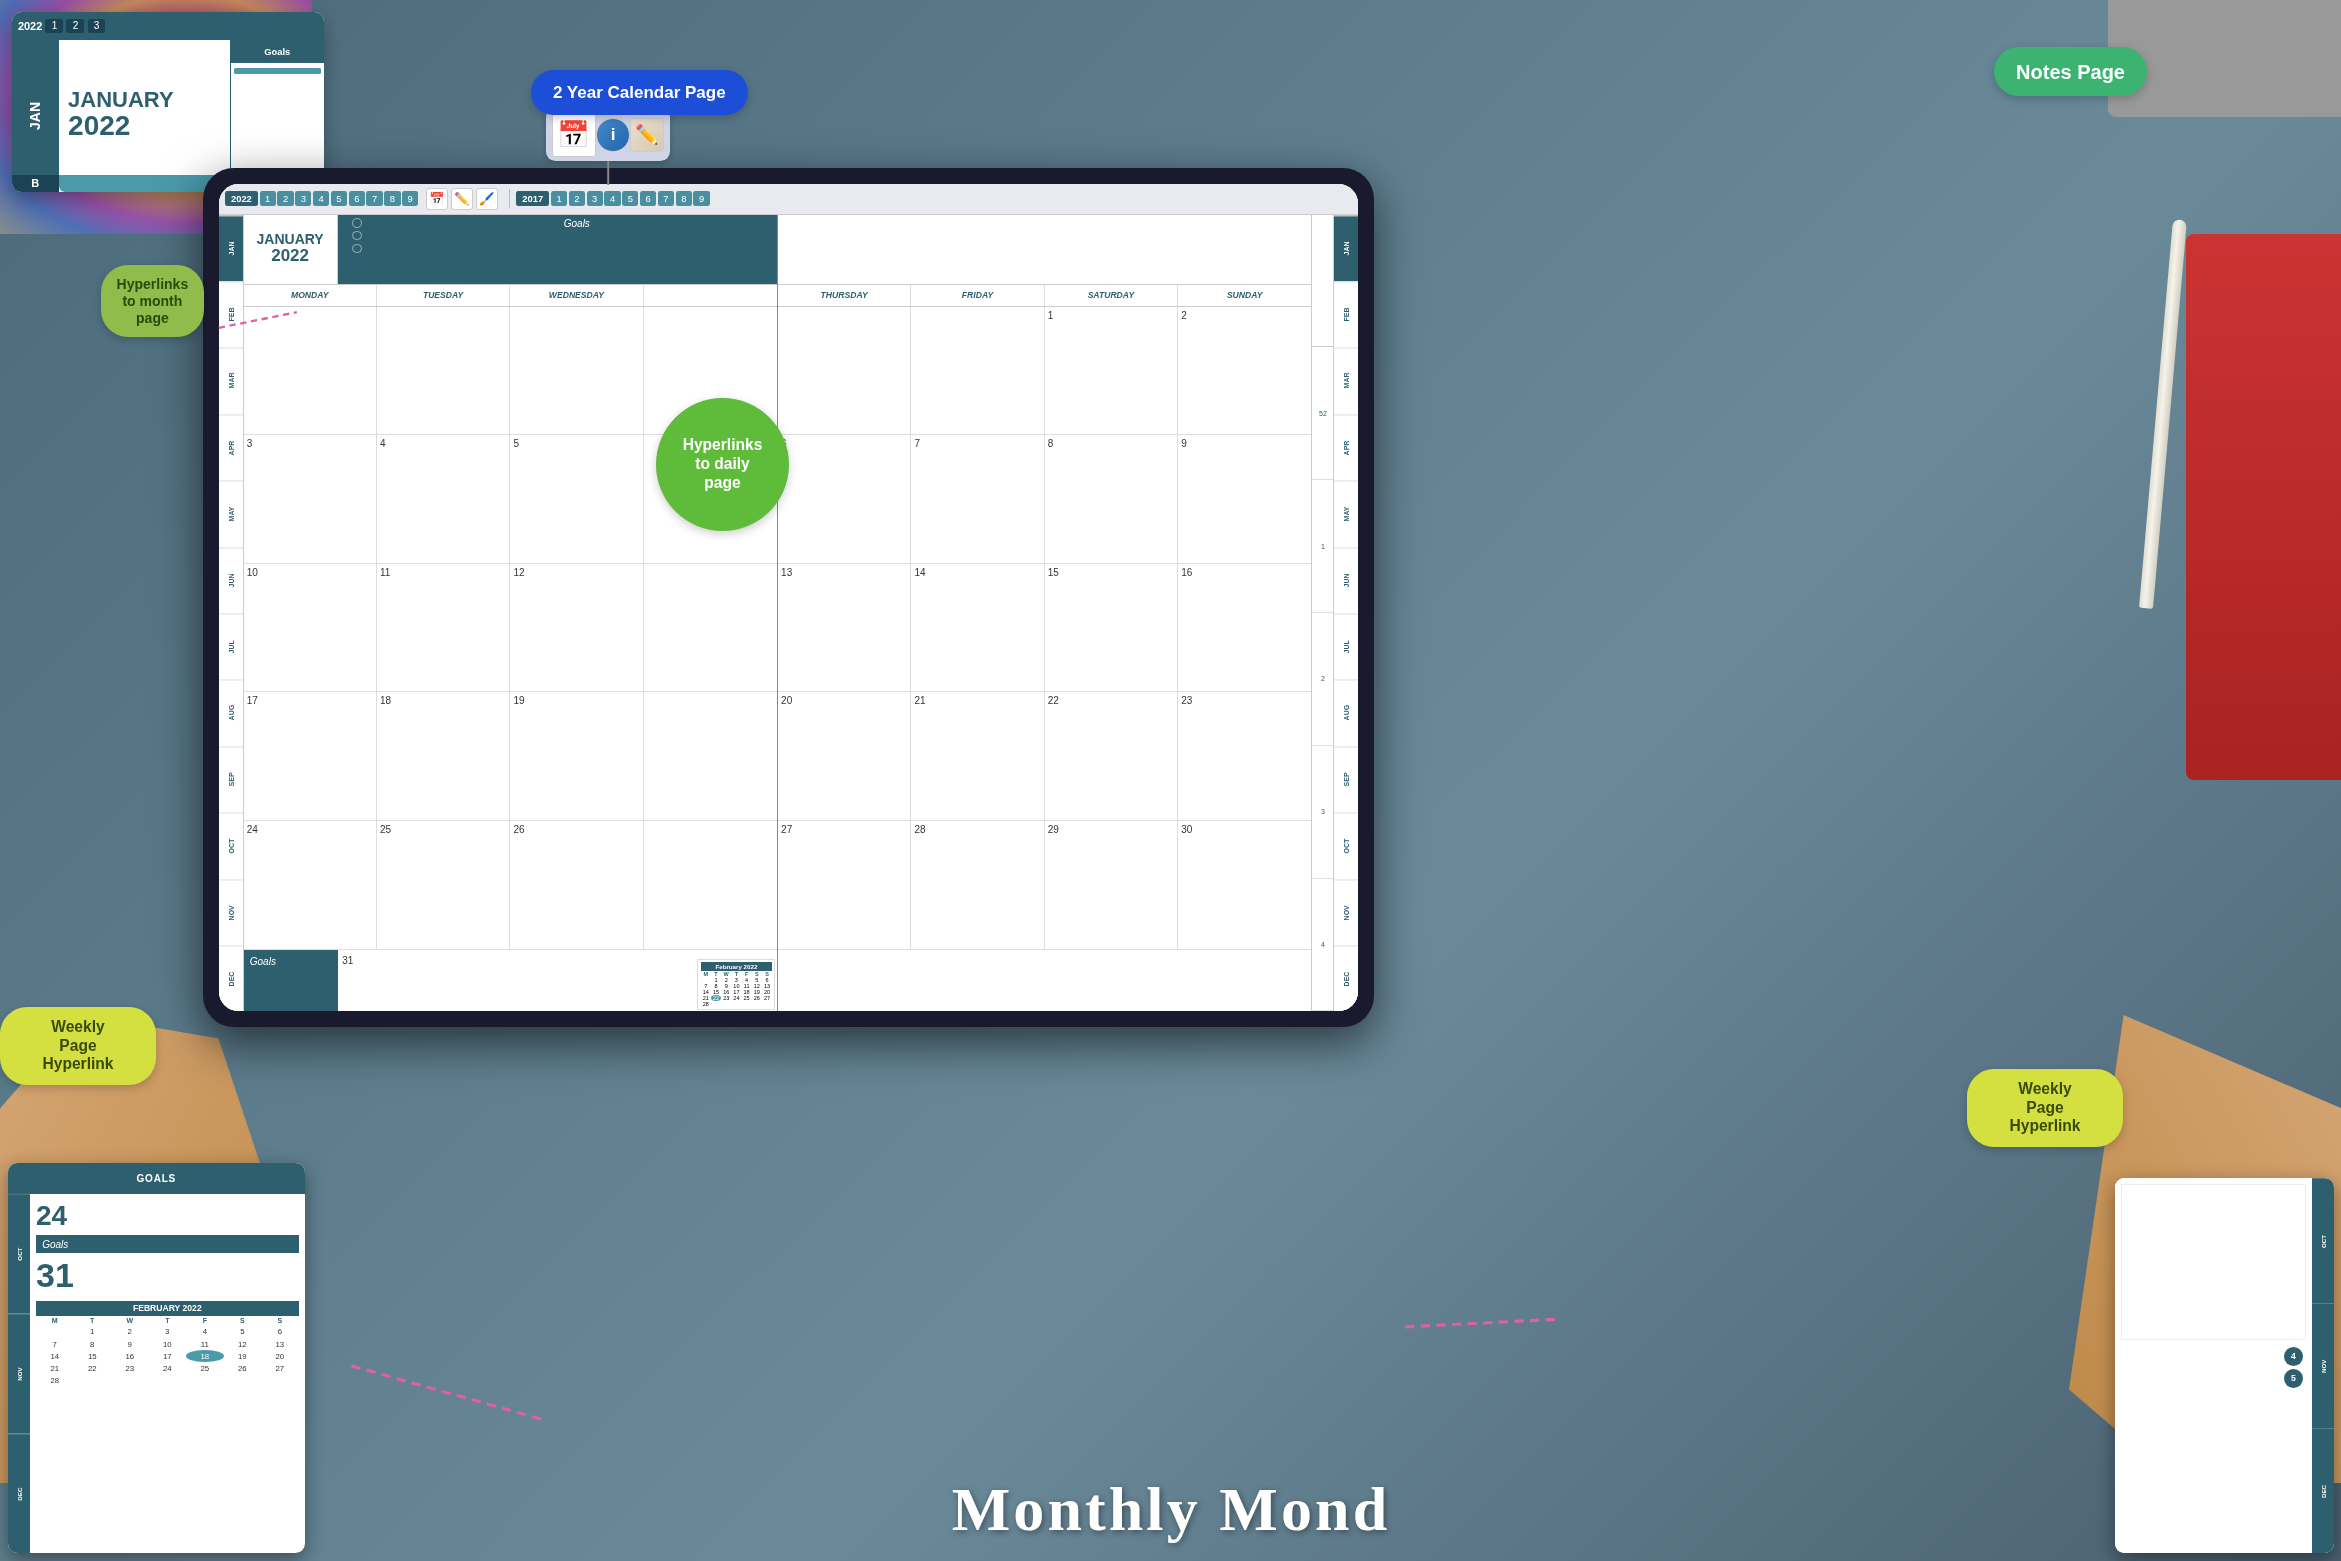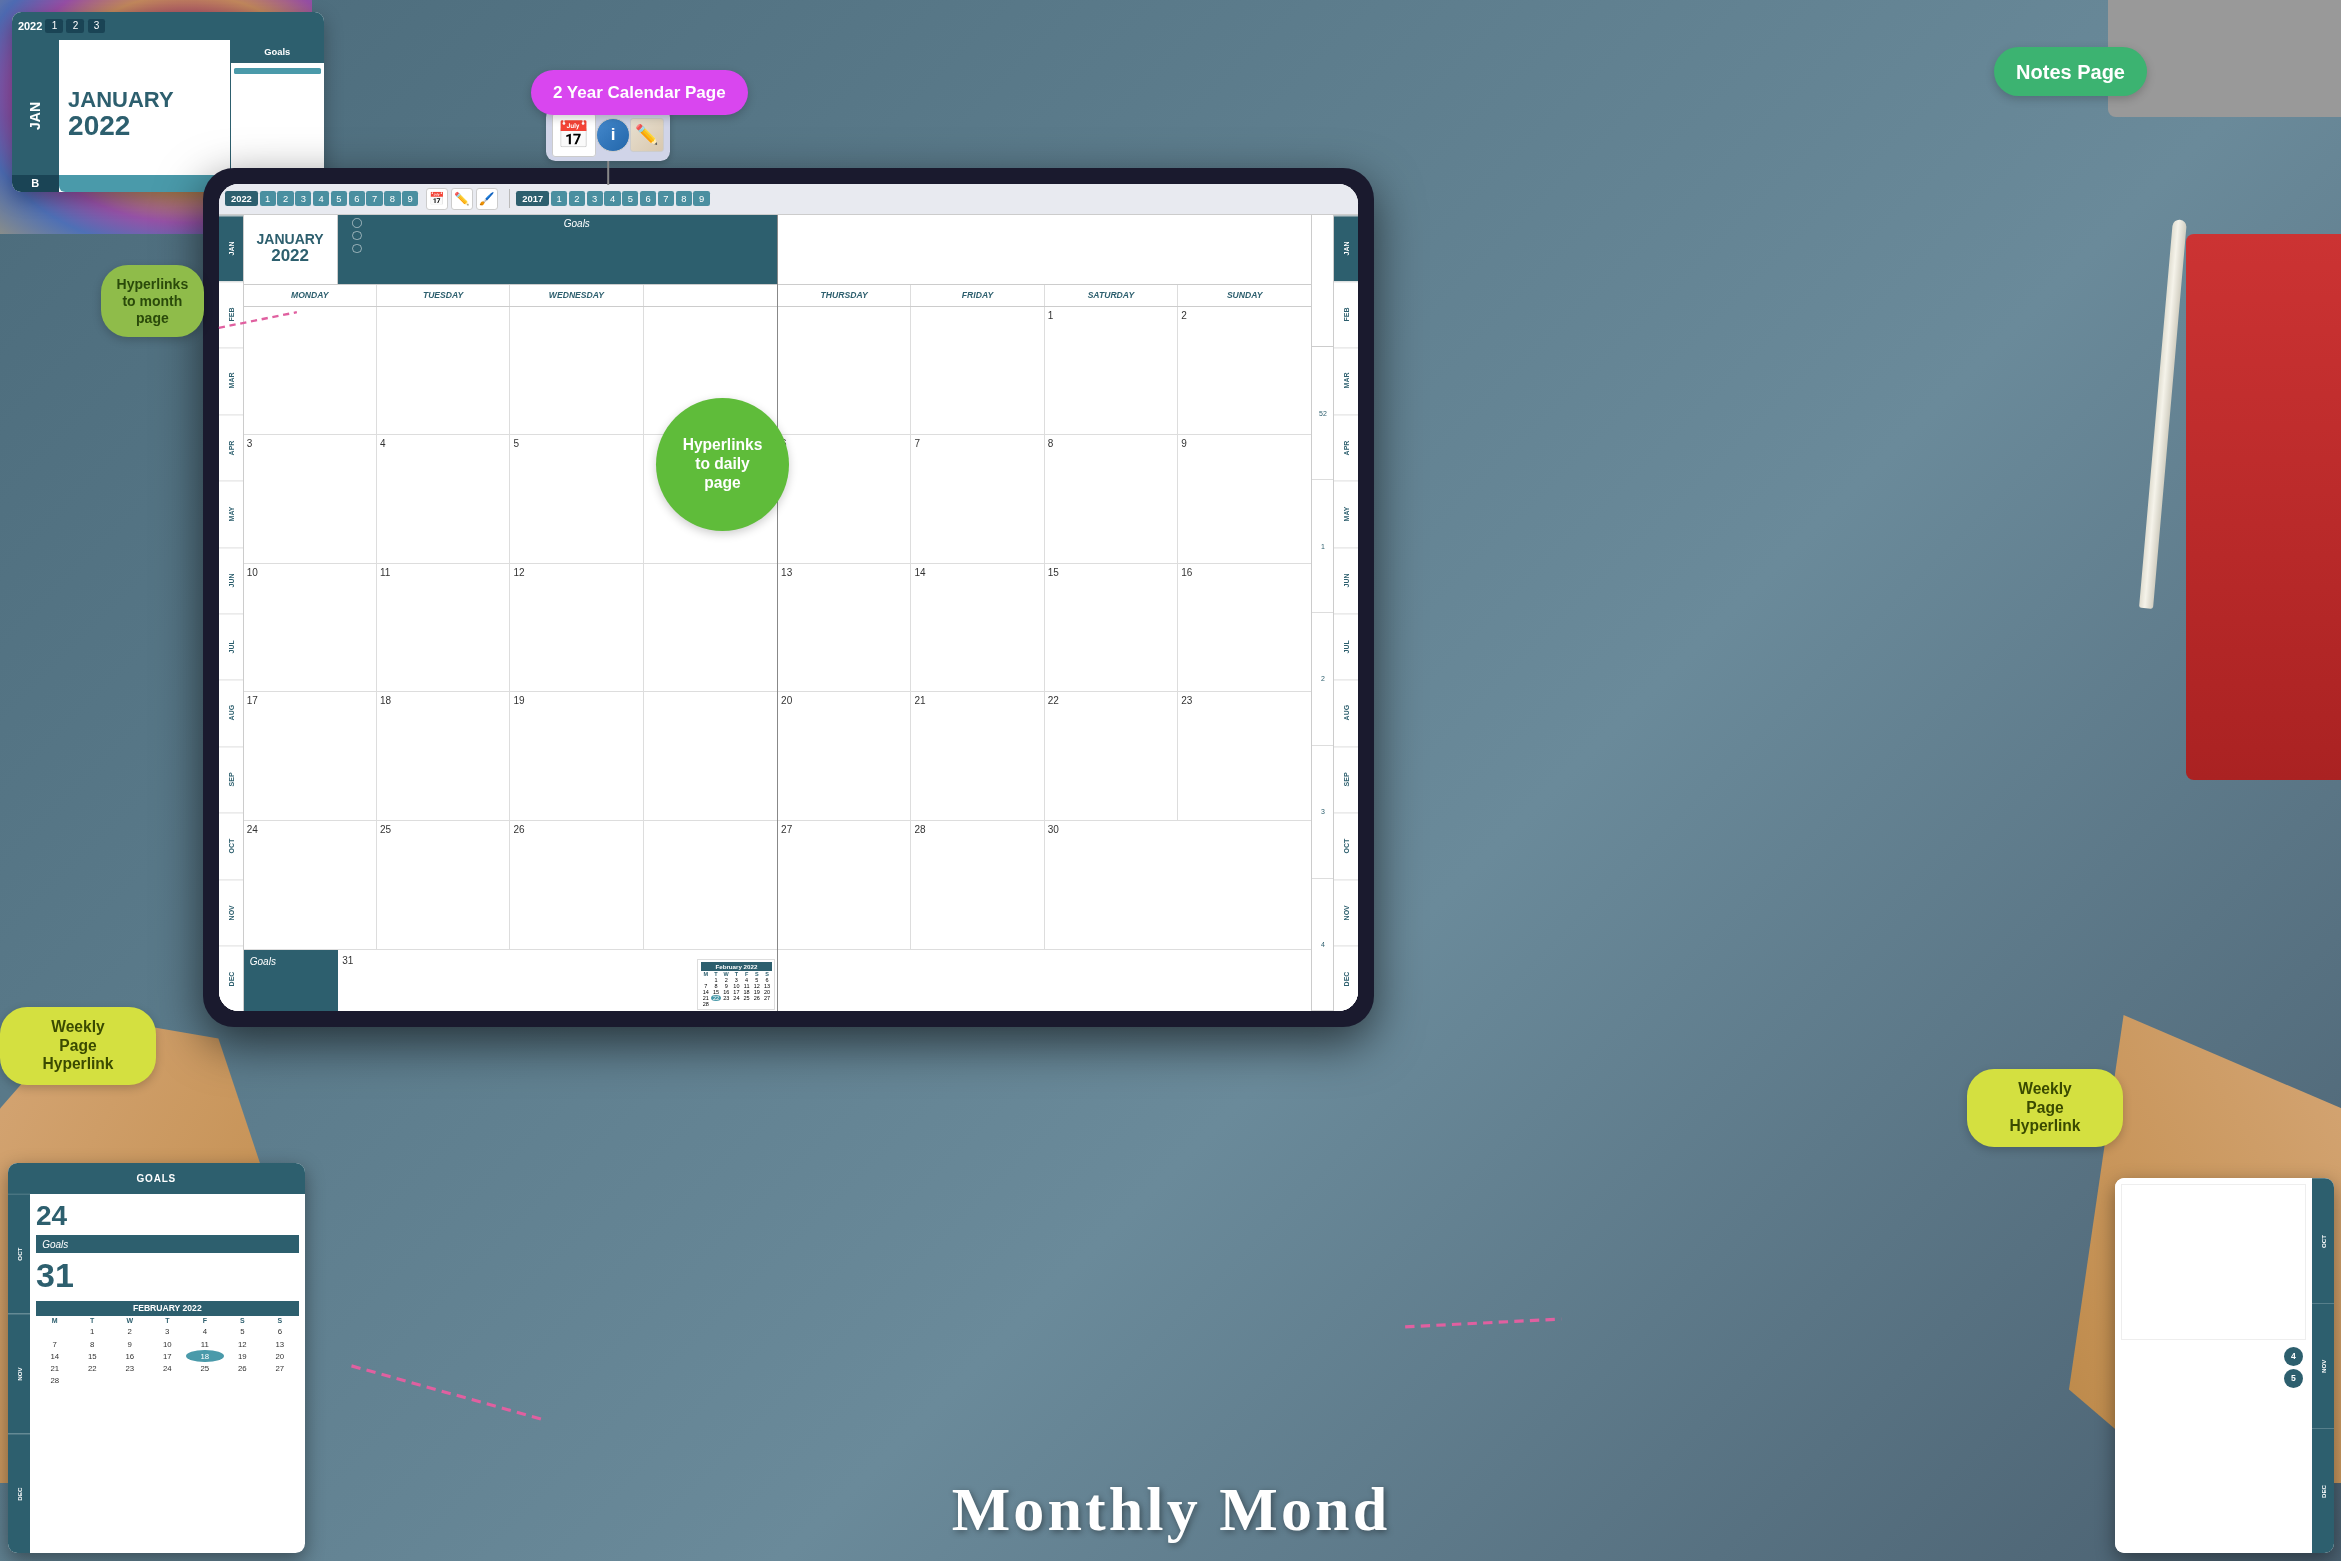--- a/index.html
+++ b/index.html
@@ -643,21 +643,21 @@
       border-radius: 23.4px;
       padding: 7.8px 14px;
       font-weight: bold;
       font-family: Arial, sans-serif;
       text-align: center;
       line-height: 1.2;
       box-shadow: 0 3.1px 9.4px rgba(0,0,0,0.2);
     }
 
     .bubble-2year {
-      background: #d946ef;
+      background: #1d4ed8;
       color: white;
       font-size: 17px;
       top: 70px; left: 531px;
       padding: 12.5px 22px;
       border-radius: 31px;
     }
 
     .bubble-notes {
       background: #3cb371;
       color: white;
@@ -1004,20 +1004,21 @@
           </div>
           <div class="cal-week-row">
             <div class="cal-cell"><span class="cal-cell-num">20</span></div>
             <div class="cal-cell"><span class="cal-cell-num">21</span></div>
             <div class="cal-cell"><span class="cal-cell-num">22</span></div>
             <div class="cal-cell" style="border-right:none;"><span class="cal-cell-num">23</span></div>
           </div>
           <div class="cal-week-row" style="border-bottom:none;">
             <div class="cal-cell"><span class="cal-cell-num">27</span></div>
             <div class="cal-cell"><span class="cal-cell-num">28</span></div>
+            <div class="cal-cell"><span class="cal-cell-num">29</span></div>
             <div class="cal-cell" style="border-right:none;"><span class="cal-cell-num">30</span></div>
           </div>
         </div>
 
         <div style="border-top:0.8px solid #ddd; height:62px; display:flex; border-left:none;">
           <div style="flex:1;"></div>
         </div>
       </div>
 
       <div class="week-nums">

